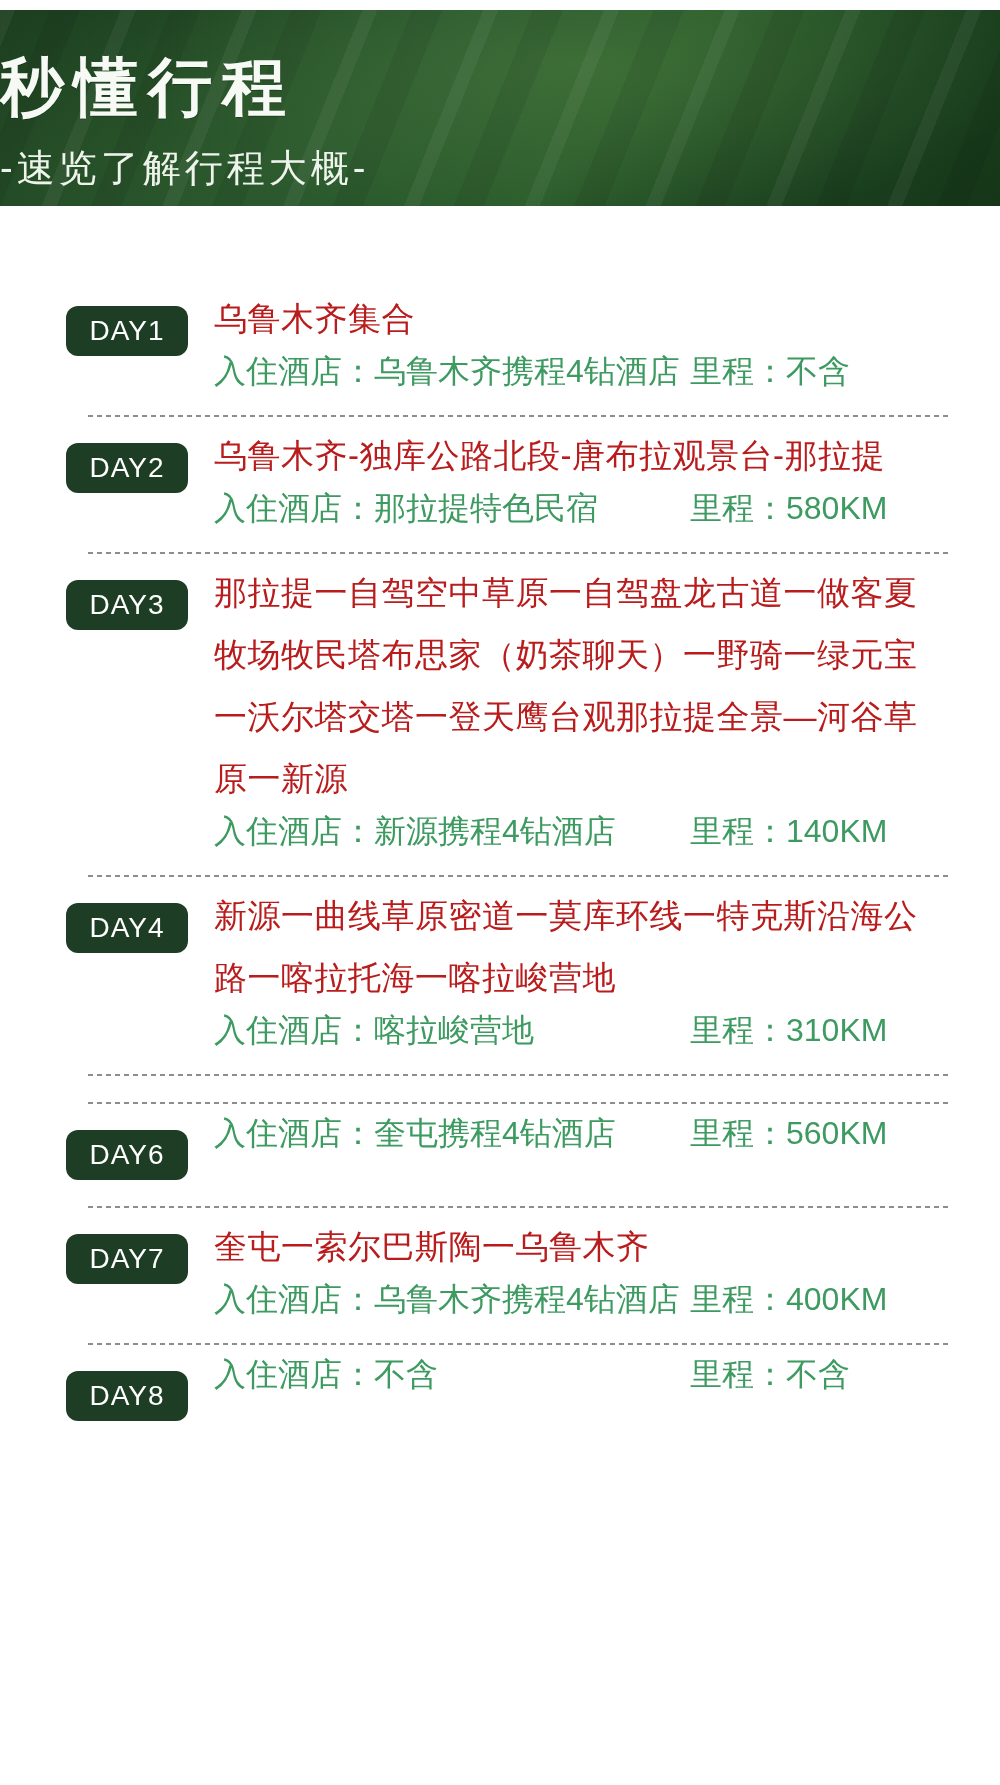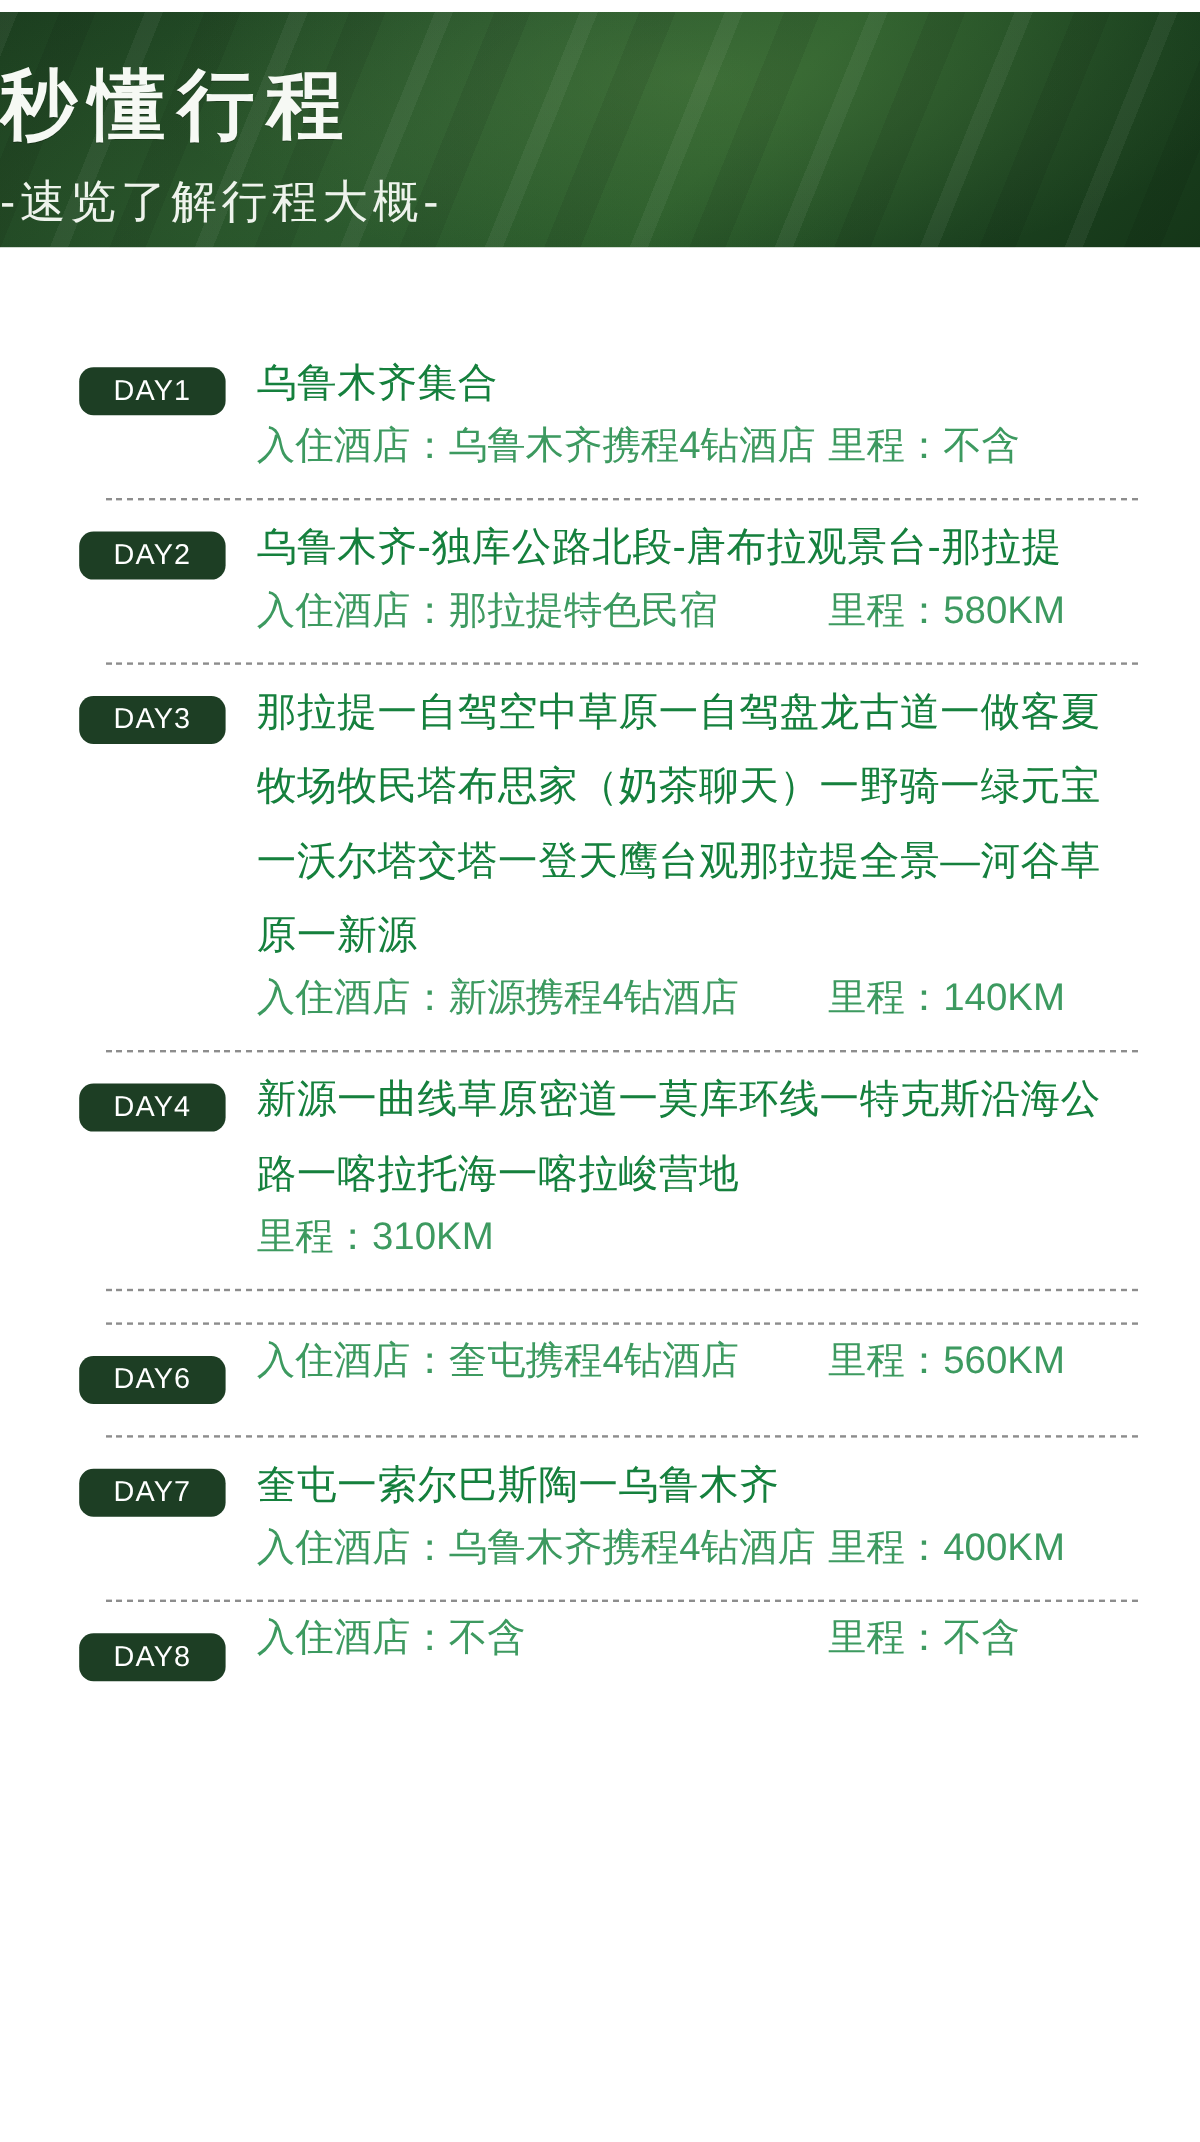--- a/index.html
+++ b/index.html
@@ -51,43 +51,43 @@
   
   .days {
     padding: 82px 0 0 66px;
   }
   .day-row {
     display: flex;
     align-items: flex-start;
   }
   .day-badge {
     flex: 0 0 122px;
-    height: 40px;
+    height: 50px;
     margin-top: 18px;
     border-radius: 12px;
     background: #1d3e24;
     color: #ffffff;
-    font-size: 24px;
+    font-size: 28px;
     font-weight: 400;
     letter-spacing: 1px;
     display: flex;
     align-items: center;
     justify-content: center;
   }
   .day-content {
     width: 770px;
     padding-left: 26px;
   }
   .day-title {
     margin: 0;
     max-width: 712px;
     font-size: 33px;
     line-height: 62px;
     font-weight: 500;
-    color: #15803d;
+    color: #b91c1c;
     letter-spacing: 0.5px;
   }
   .day-meta {
     display: flex;
     margin-top: 4px;
     font-size: 32px;
     line-height: 35px;
     color: #3d9a60;
   }
   .meta-hotel { width: 476px; }
@@ -144,20 +144,21 @@
         </div>
       </div>
     </section>
     <div class="separator"></div>
 
     <section class="day-row">
       <div class="day-badge">DAY4</div>
       <div class="day-content">
         <h2 class="day-title">新源一曲线草原密道一莫库环线一特克斯沿海公路一喀拉托海一喀拉峻营地</h2>
         <div class="day-meta">
+          <div class="meta-hotel"><span>入住酒店：</span><span>喀拉峻营地</span></div>
           <div class="meta-mileage"><span>里程：</span><span>310KM</span></div>
         </div>
       </div>
     </section>
     <div class="separator"></div>
 
     <div class="separator"></div>
 
     <section class="day-row">
       <div class="day-badge">DAY6</div>

